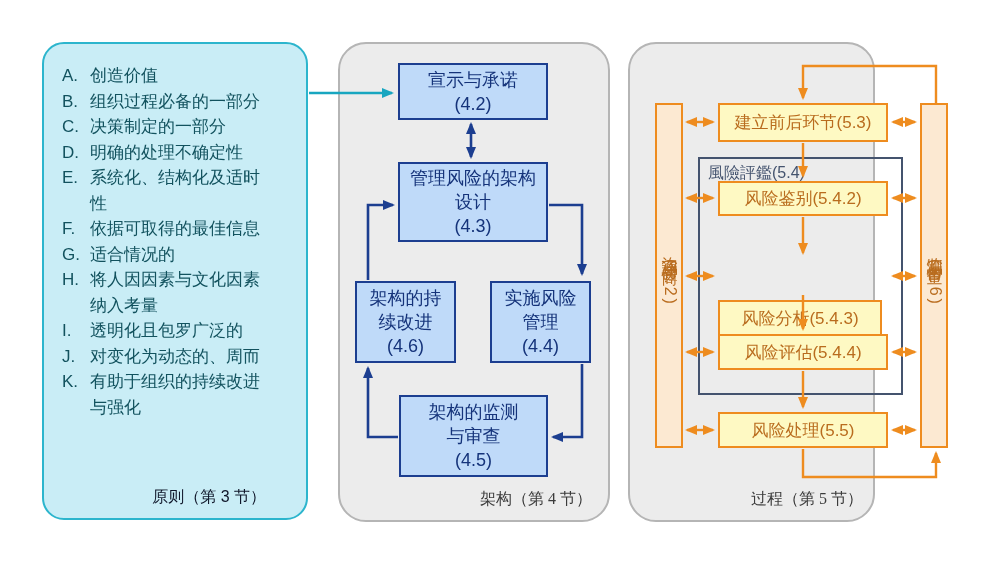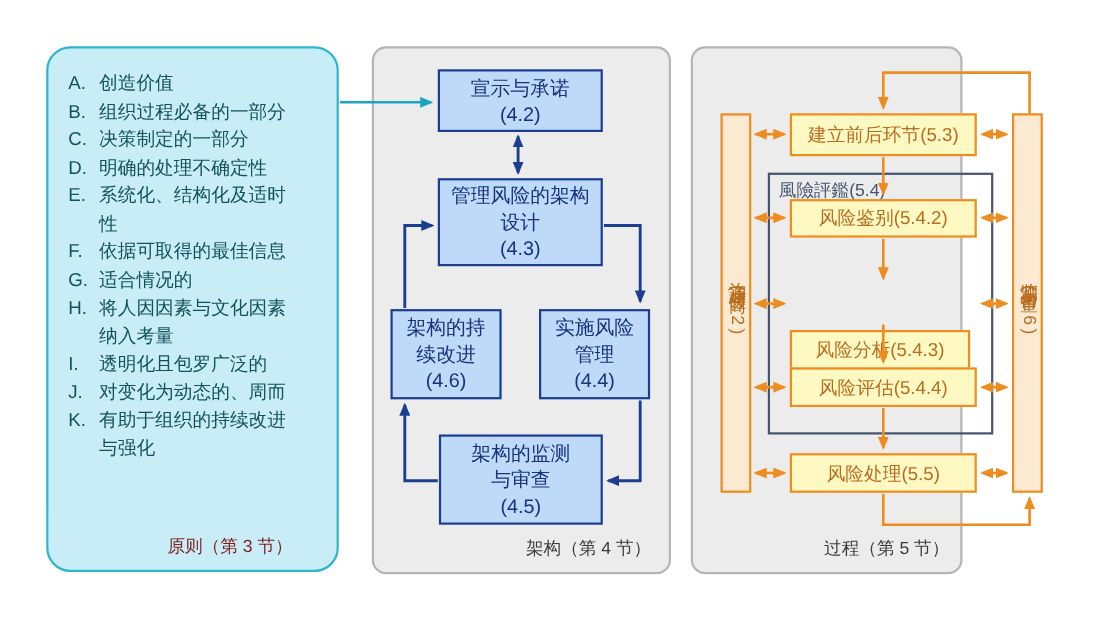--- a/index.html
+++ b/index.html
@@ -5,33 +5,33 @@
   * { box-sizing: border-box; margin: 0; padding: 0; }
   html,body { background:#ffffff; font-family:"Liberation Sans", sans-serif; }
   #stage { position:relative; width:1000px; height:563px; background:#ffffff; overflow:hidden; }
 
   .panel { position:absolute; }
   .panel-principles {
     left:42px; top:42px; width:266px; height:478px;
     background:#c9edf6; border:2.5px solid #2cb5cd; border-radius:22px;
   }
   .panel-gray {
-    background:#ececec; border:2px solid #b5b5b5; border-radius:13px;
+    background:#ececec; border:2px solid #b5b5b5; border-radius:28px;font-family:Liberation Serif, serif;
   }
   .panel-framework { left:338px; top:42px; width:272px; height:480px; }
   .panel-process   { left:628px; top:42px; width:247px; height:480px; }
 
   
   .plist { position:absolute; left:18px; top:19px; width:232px; color:#12525e; font-size:17px; }
   .prow { display:flex; line-height:25.5px; }
   .prow .ltr { width:28px; flex:0 0 28px; }
   .prow .txt { width:200px; }
 
   .caption { position:absolute; bottom:10px; font-size:16px; white-space:nowrap; }
-  .cap-principles { right:40px; color:#7f1d1d; }
+  .cap-principles { right:40px; color:#0f172a; }
   .cap-framework  { right:16px; color:#3b3b3b; }
   .cap-process    { right:10px; color:#3b3b3b; }
 
   
   .bluebox {
     position:absolute; background:#bfdaf9; border:2.5px solid #1c3e90;
     color:#15337a; font-size:18px; line-height:24px; text-align:left;
     display:flex; flex-direction:column; align-items:center; justify-content:center;
   }
   .b42 { left:398px; top:63px;  width:150px; height:57px; }

